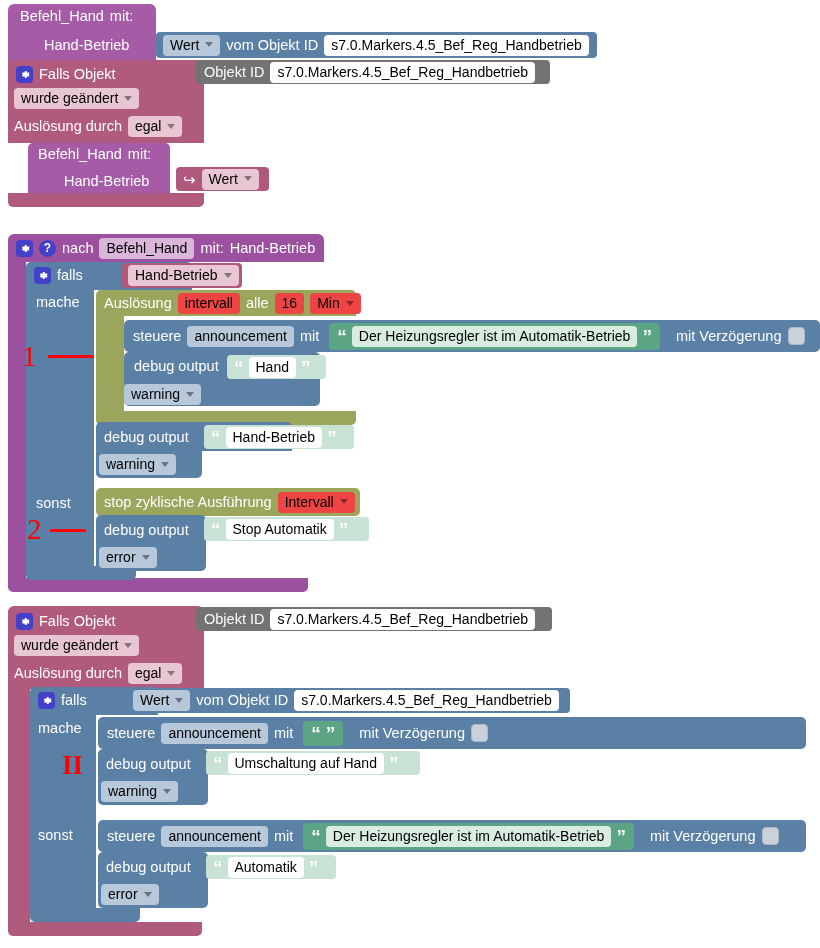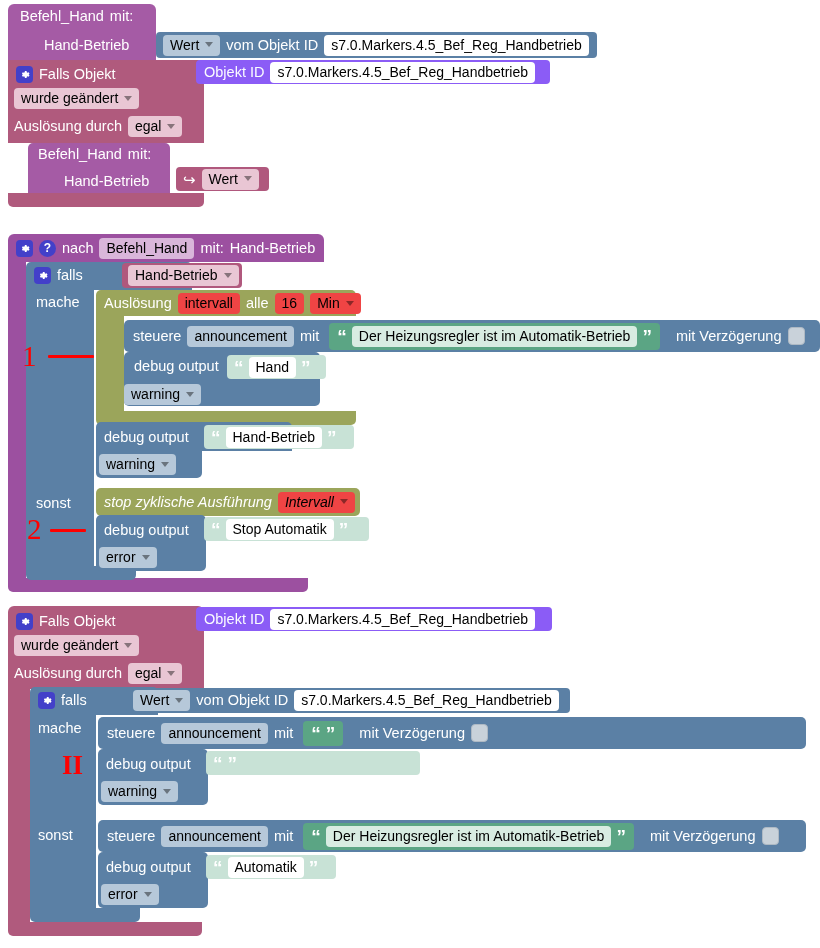--- a/index.html
+++ b/index.html
@@ -58,22 +58,22 @@
     font-size:12px;font-weight:bold;display:inline-flex;align-items:center;
     justify-content:center;flex:0 0 auto;font-family:"Liberation Sans",sans-serif;
   }
 
   
   .c-purple   {background:#a55ba5;}
   .c-purple-d {background:#9c50a0;}
   .c-rose     {background:#b05a7d;}
   .c-rose2    {background:#b0587d;}
   .c-blue     {background:#5b80a5;}
-  .c-blue-pale{background:#8b5cf6;}
-  .c-olive    {background:#9ba55b;font-style:italic;}
+  .c-blue-pale{background:#737373;}
+  .c-olive    {background:#9ba55b;}
   .c-green    {background:#5ba584;}
   .c-mint     {background:#c8e2d6;}
 
   .f-purple{background:#d9b6da;}
   .f-rose-l{background:#e9c6d4;}
   .f-blue  {background:#b6c8d9;}
   .f-olive {background:#ef4444;}
   .f-mint  {background:#d8ece2;}
   .f-white {background:#ffffff;}
 
@@ -411,20 +411,21 @@
       </div>
     </div>
 
     <div class="blk c-blue" style="left:98px;top:749px;width:110px;height:29px;border-radius:5px 5px 0 0;"></div>
     <div class="blk c-blue" style="left:98px;top:775px;width:110px;height:30px;border-radius:0 0 5px 5px;"></div>
     <div class="blk" style="left:106px;top:755px;">
       <span class="lbl">debug output</span>
     </div>
     <div class="blk c-mint" style="left:206px;top:751px;width:214px;height:24px;border-radius:4px;display:flex;align-items:center;gap:5px;padding:0 7px;">
       <span class="quote">“</span>
+      <span class="field f-white">Umschaltung auf Hand</span>
       <span class="quote">”</span>
     </div>
     <div class="blk" style="left:101px;top:781px;">
       <span class="field f-blue">
         <span>warning</span>
           <i class="caret"></i>
       </span>
     </div>
 
     <div class="blk" style="left:38px;top:826px;">

